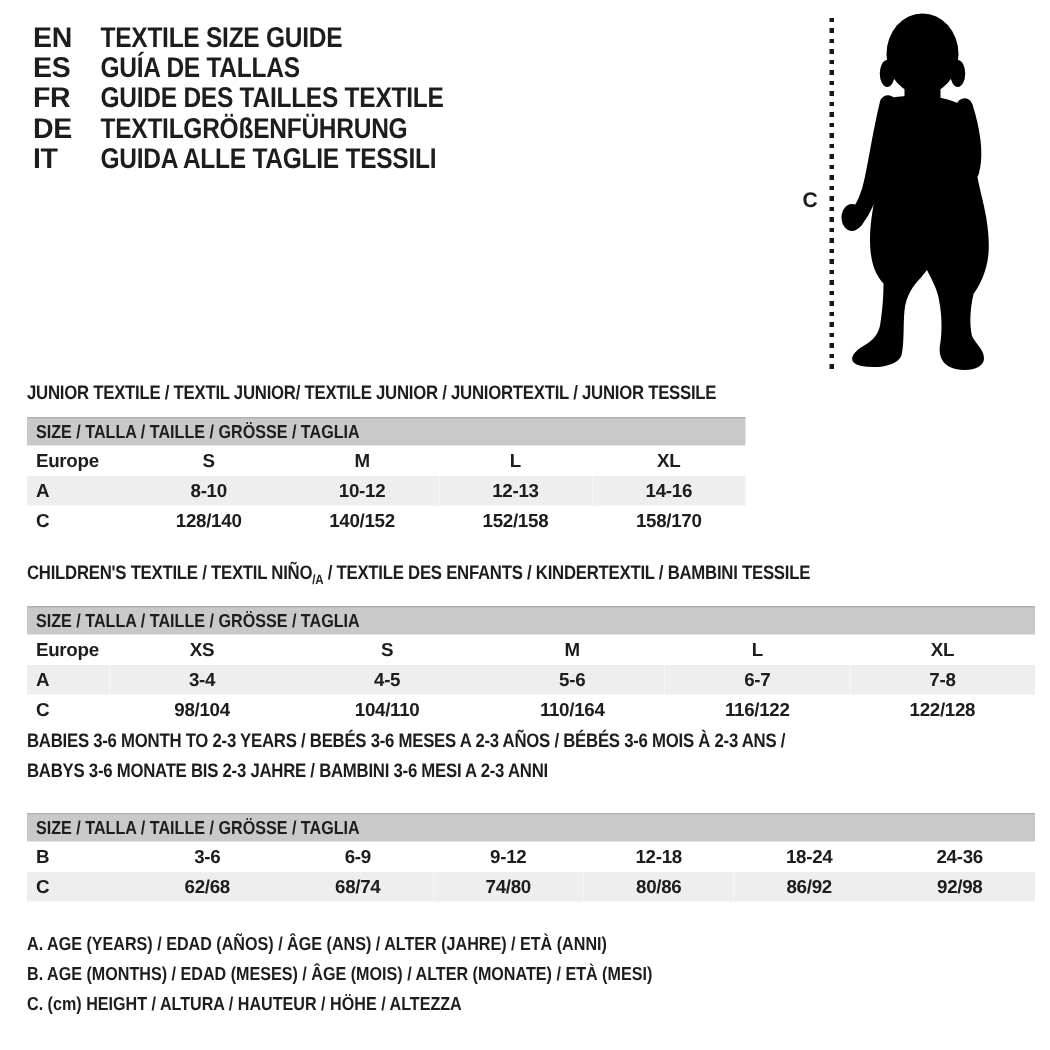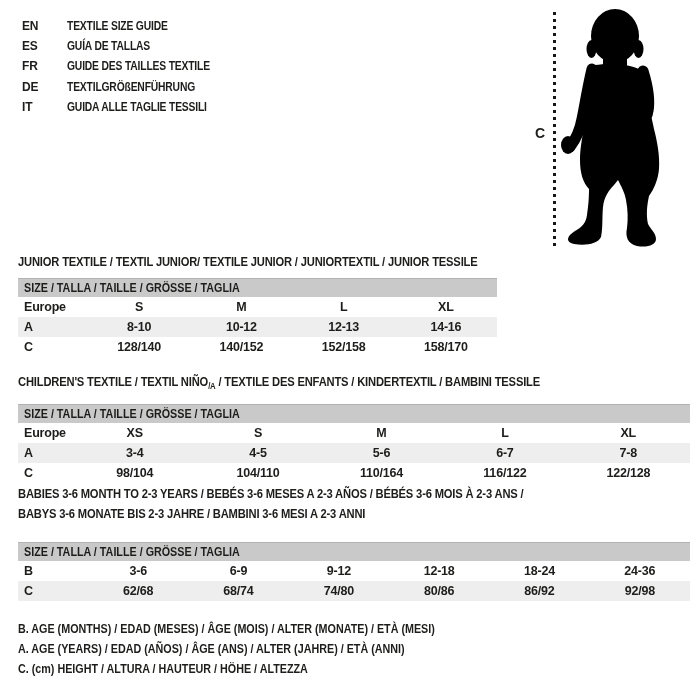--- a/index.html
+++ b/index.html
@@ -6,21 +6,21 @@
   body {
     width:700px; height:700px; position:relative; overflow:hidden;
     background:#ffffff; color:#1d1d1b;
     font-family:"Liberation Sans", sans-serif; font-weight:700;
     -webkit-font-smoothing:antialiased;
   }
   .cond { display:inline-block; transform:scaleX(0.86); transform-origin:0 50%; white-space:nowrap; }
 
   
   .lang-list { position:absolute; left:22px; top:16px; }
-  .lang-row { display:flex; height:20.2px; align-items:center; font-size:12px; }
+  .lang-row { display:flex; height:20.2px; align-items:center; font-size:19px; }
   .lang-code { width:45px; letter-spacing:-0.2px; }
   .lang-label { letter-spacing:-0.2px; }
 
   
   .dash-line {
     position:absolute; left:553px; top:12px; width:3px; height:236px;
     background-image:repeating-linear-gradient(to bottom, #161616 0 3px, transparent 3px 7px);
   }
   .measure-label { position:absolute; left:535px; top:125px; font-size:14px; }
   .baby-svg { position:absolute; left:555px; top:5px; width:145px; height:245px; }
@@ -230,16 +230,16 @@
         <td>74/80</td>
         <td>80/86</td>
         <td>86/92</td>
         <td>92/98</td>
       </tr>
     </tbody>
   </table>
 </div>
 
 <div class="footnotes">
+  <div class="footnote"><span class="cond">A. AGE (YEARS) / EDAD (AÑOS) / ÂGE (ANS) / ALTER (JAHRE) / ETÀ (ANNI)</span></div>
   <div class="footnote"><span class="cond">B. AGE (MONTHS) / EDAD (MESES) / ÂGE (MOIS) / ALTER (MONATE) / ETÀ (MESI)</span></div>
-  <div class="footnote"><span class="cond">A. AGE (YEARS) / EDAD (AÑOS) / ÂGE (ANS) / ALTER (JAHRE) / ETÀ (ANNI)</span></div>
   <div class="footnote"><span class="cond">C. (cm) HEIGHT / ALTURA / HAUTEUR / HÖHE / ALTEZZA</span></div>
 </div>
 
 </body></html>

